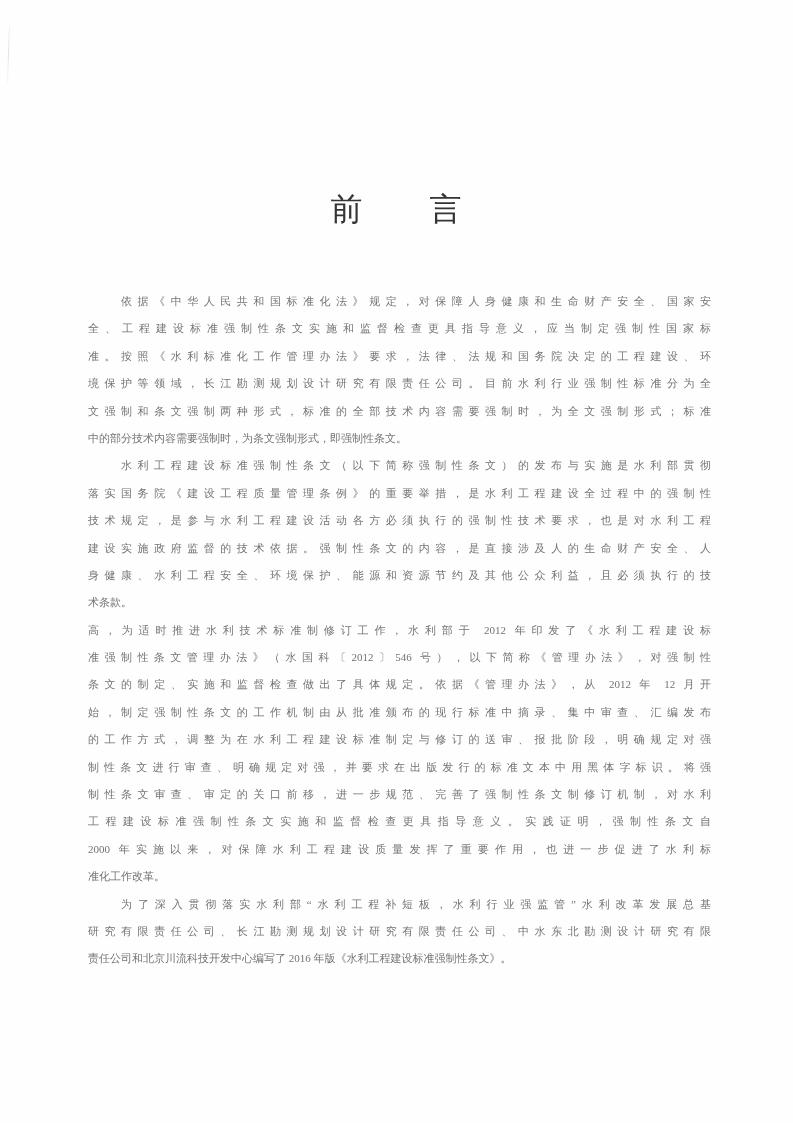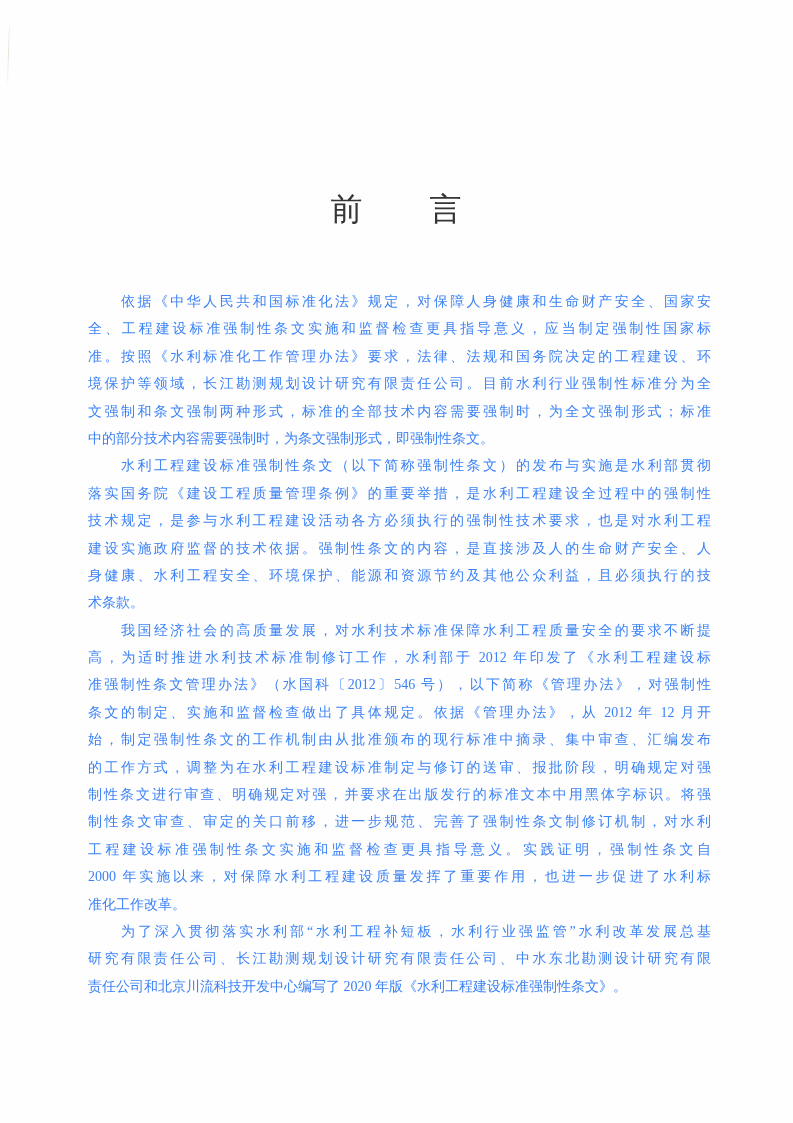--- a/index.html
+++ b/index.html
@@ -43,25 +43,25 @@
   }
   .body {
     position: absolute;
     top: 288px;
     left: 88px;
     width: 623px;
   }
   .line {
     height: 27.4px;
     line-height: 27.4px;
-    font-size: 14px;
+    font-size: 11px;
     white-space: normal;
     text-align: justify;
     text-align-last: justify;
-    color: #3b82f6;
+    color: #737373;
   }
   .line.first {
     text-indent: 33px;
   }
   .line.last {
     text-align-last: left;
   }
 </style>
 </head>
 <body>
@@ -75,28 +75,27 @@
       <div class="line">准。按照《水利标准化工作管理办法》要求，法律、法规和国务院决定的工程建设、环</div>
       <div class="line">境保护等领域，长江勘测规划设计研究有限责任公司。目前水利行业强制性标准分为全</div>
       <div class="line">文强制和条文强制两种形式，标准的全部技术内容需要强制时，为全文强制形式；标准</div>
       <div class="line last">中的部分技术内容需要强制时，为条文强制形式，即强制性条文。</div>
       <div class="line first">水利工程建设标准强制性条文（以下简称强制性条文）的发布与实施是水利部贯彻</div>
       <div class="line">落实国务院《建设工程质量管理条例》的重要举措，是水利工程建设全过程中的强制性</div>
       <div class="line">技术规定，是参与水利工程建设活动各方必须执行的强制性技术要求，也是对水利工程</div>
       <div class="line">建设实施政府监督的技术依据。强制性条文的内容，是直接涉及人的生命财产安全、人</div>
       <div class="line">身健康、水利工程安全、环境保护、能源和资源节约及其他公众利益，且必须执行的技</div>
       <div class="line last">术条款。</div>
-      <div class="line first">我国经济社会的高质量发展，对水利技术标准保障水利工程质量安全的要求不断提</div>
       <div class="line">高，为适时推进水利技术标准制修订工作，水利部于 2012 年印发了《水利工程建设标</div>
       <div class="line">准强制性条文管理办法》（水国科〔2012〕546 号），以下简称《管理办法》，对强制性</div>
       <div class="line">条文的制定、实施和监督检查做出了具体规定。依据《管理办法》，从 2012 年 12 月开</div>
       <div class="line">始，制定强制性条文的工作机制由从批准颁布的现行标准中摘录、集中审查、汇编发布</div>
       <div class="line">的工作方式，调整为在水利工程建设标准制定与修订的送审、报批阶段，明确规定对强</div>
       <div class="line">制性条文进行审查、明确规定对强，并要求在出版发行的标准文本中用黑体字标识。将强</div>
       <div class="line">制性条文审查、审定的关口前移，进一步规范、完善了强制性条文制修订机制，对水利</div>
       <div class="line">工程建设标准强制性条文实施和监督检查更具指导意义。实践证明，强制性条文自</div>
       <div class="line">2000 年实施以来，对保障水利工程建设质量发挥了重要作用，也进一步促进了水利标</div>
       <div class="line last">准化工作改革。</div>
       <div class="line first">为了深入贯彻落实水利部“水利工程补短板，水利行业强监管”水利改革发展总基</div>
       <div class="line">研究有限责任公司、长江勘测规划设计研究有限责任公司、中水东北勘测设计研究有限</div>
-      <div class="line last">责任公司和北京川流科技开发中心编写了 2020 年版《水利工程建设标准强制性条文》。</div>
+      <div class="line last">责任公司和北京川流科技开发中心编写了 2016 年版《水利工程建设标准强制性条文》。</div>
     </div>
 </div>
 
 </body></html>

